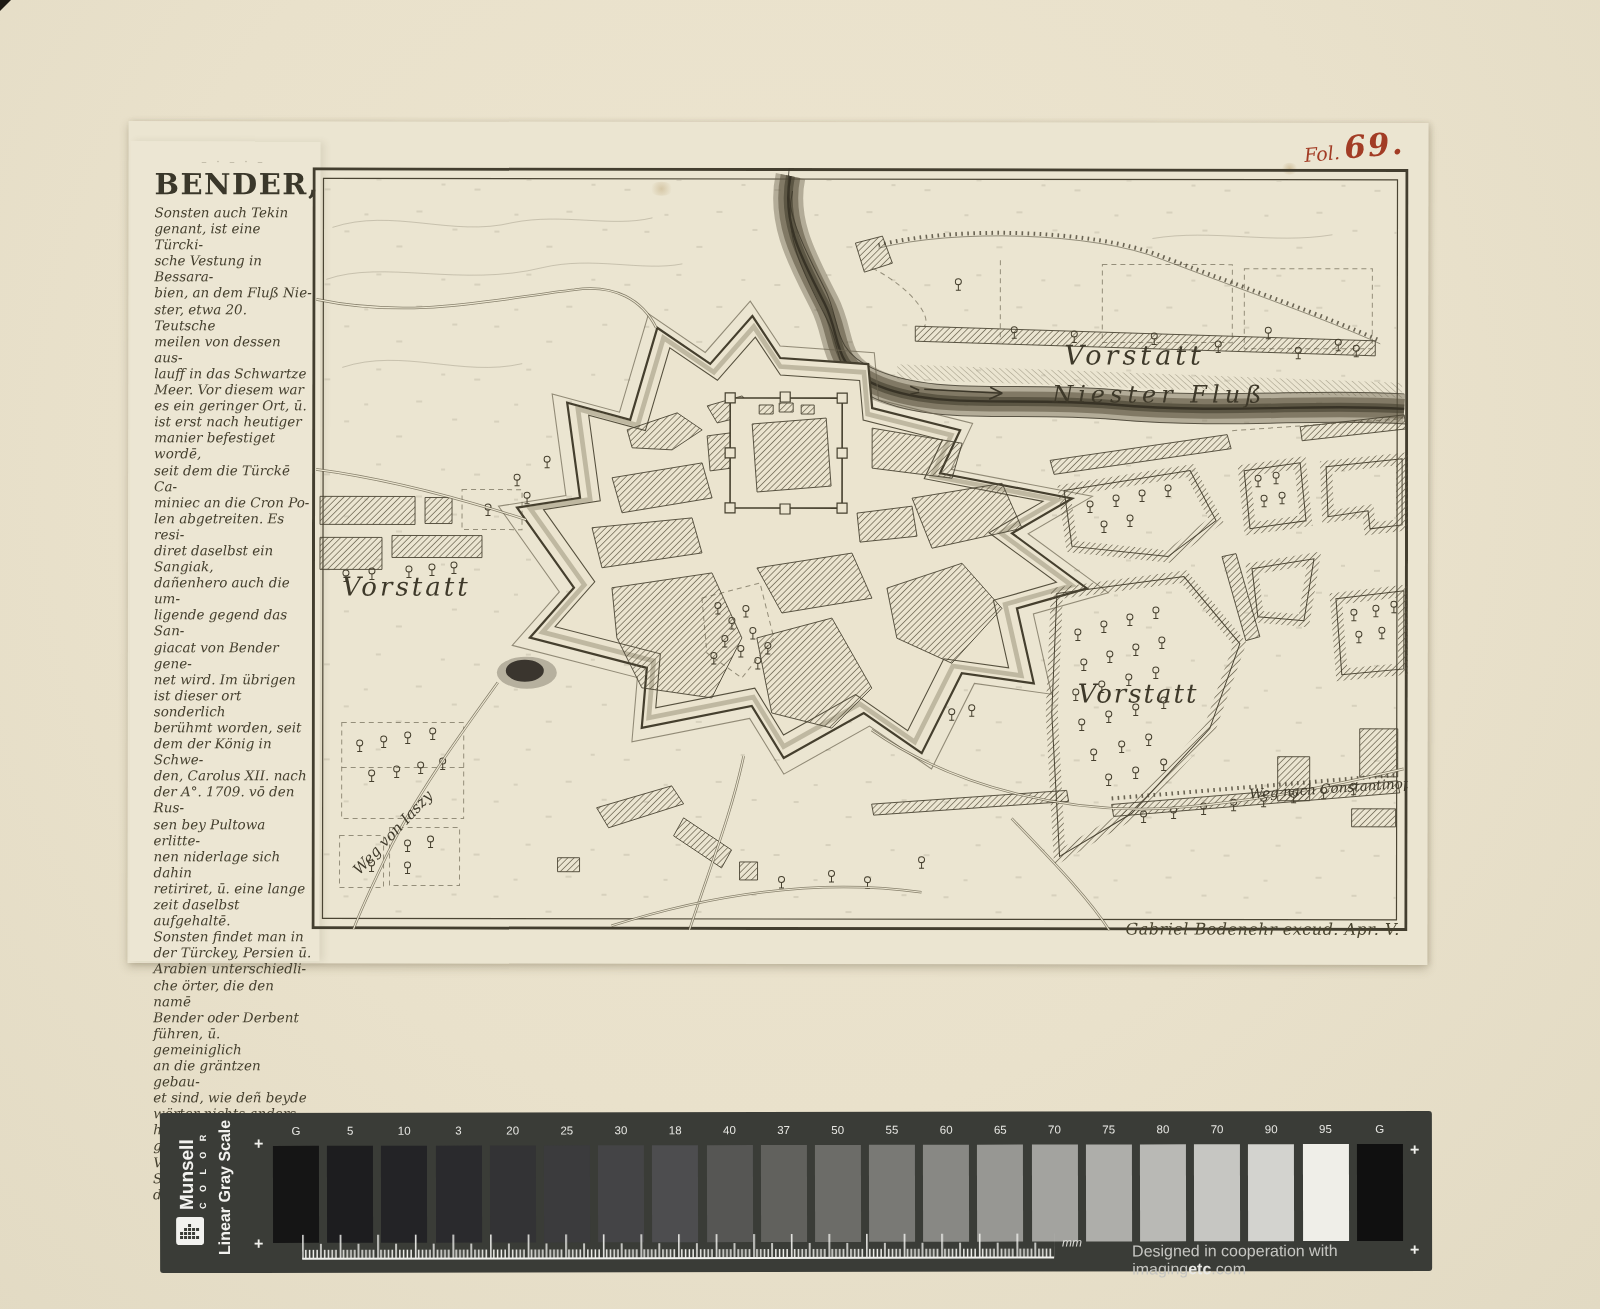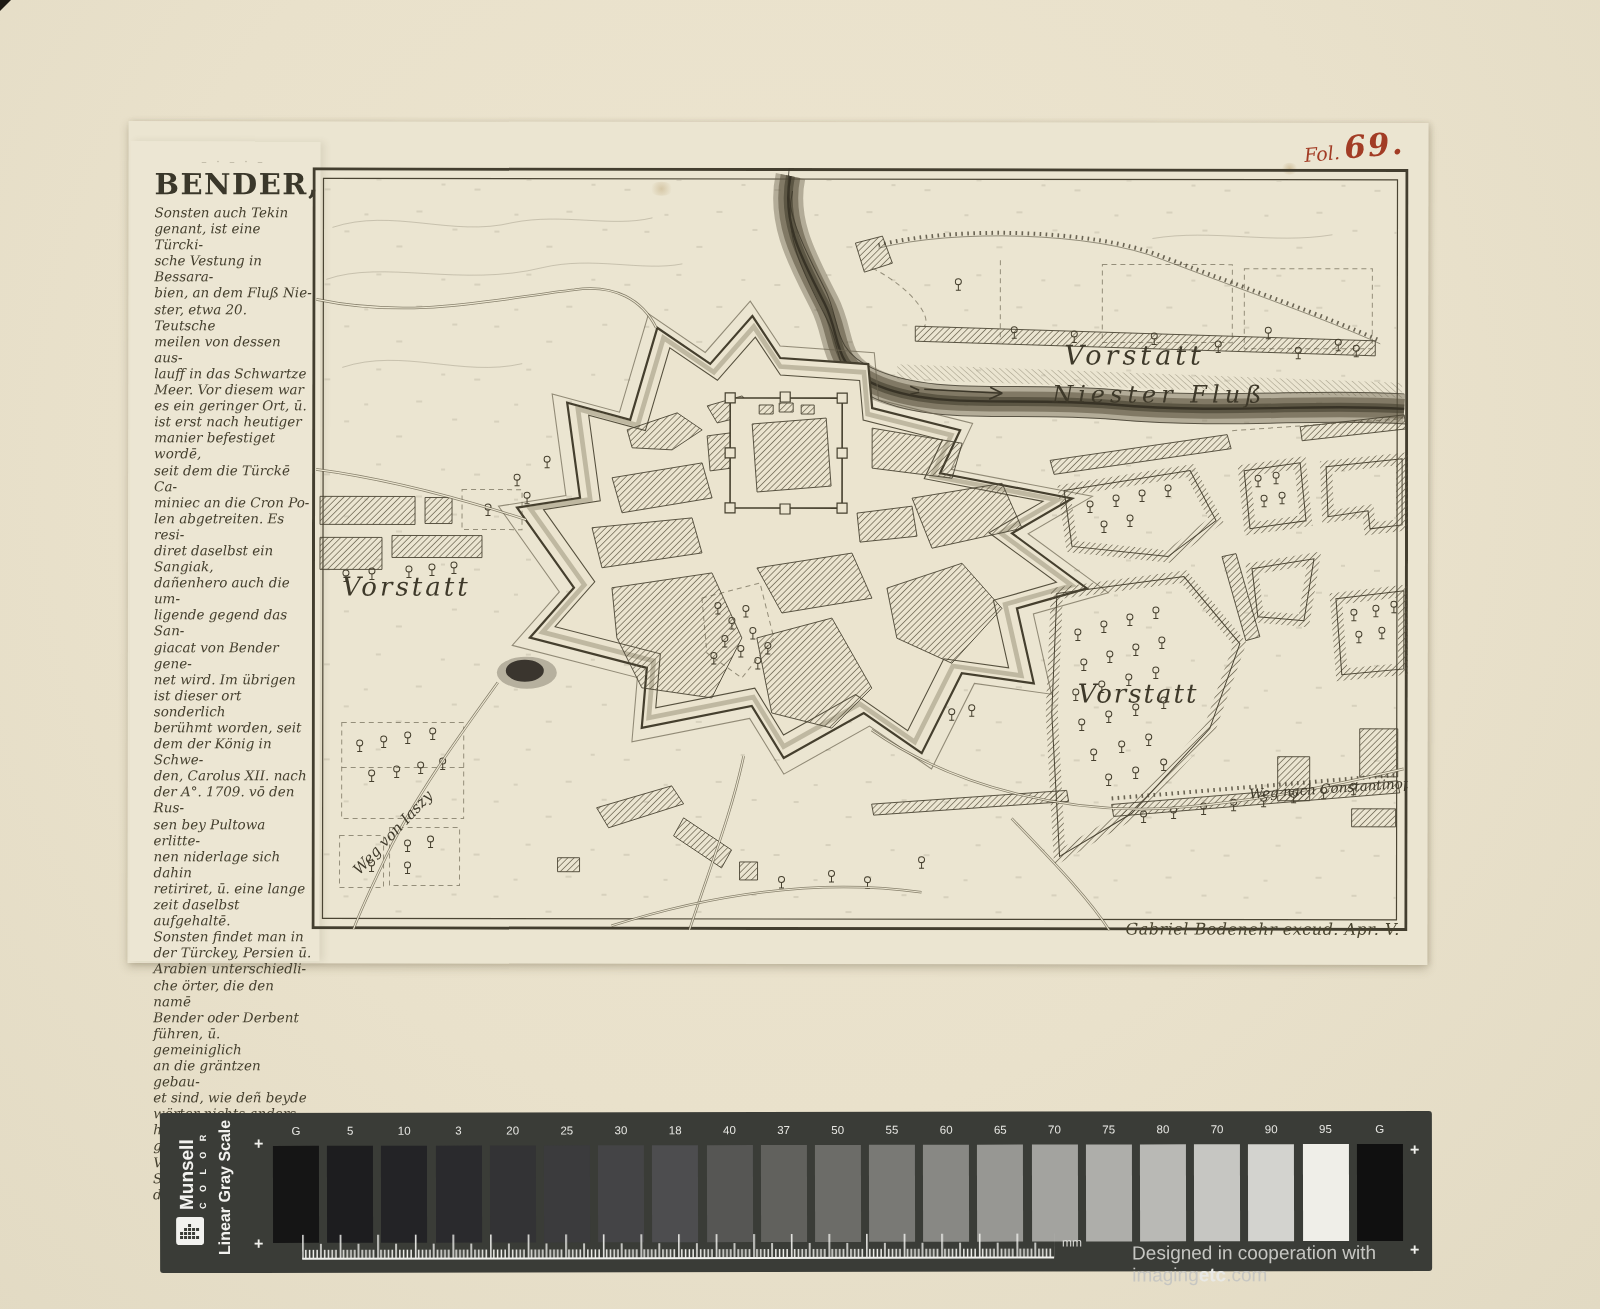--- a/index.html
+++ b/index.html
@@ -45,22 +45,22 @@
   .v-munsell{left:16px;top:97px;font-size:19px;font-weight:700;}
   .v-color{left:38px;top:96px;font-size:9px;letter-spacing:4px;font-weight:700;}
   .v-lgs{left:56px;top:142px;font-size:16px;font-weight:700;}
   .logo{position:absolute;left:16px;top:104px;}
   .plus{position:absolute;color:#f0f0ec;font-size:16px;font-weight:700;}
   .patches{position:absolute;left:113px;top:12px;display:flex;gap:8.2px;}
   .cell{width:46px;}
   .plabel{height:21px;font-size:11.5px;color:#e6e6e2;text-align:center;}
   .swatch{height:97px;}
   .ruler{position:absolute;left:142px;top:116px;}
-  .mm{position:absolute;left:902px;top:124px;font-size:12px;color:#dcdcd8;}
-  .credit{position:absolute;left:972px;top:131px;font-size:19px;color:#c6c6c2;}
+  .mm{position:absolute;left:902px;top:124px;font-size:12px;color:#dcdcd8;font-style:italic;}
+  .credit{position:absolute;left:972px;top:131px;font-size:16px;color:#c6c6c2;}
   .credit b{color:#e9e9e5;}
 </style>
 </head>
 <body>
 
 <div class="scan">
   <div class="corner-speck"></div>
 
   <div class="sheet">
     <div class="fox" style="left:520px;top:60px;width:26px;height:14px;background:radial-gradient(circle,rgba(150,110,40,.25),transparent 70%);"></div>

